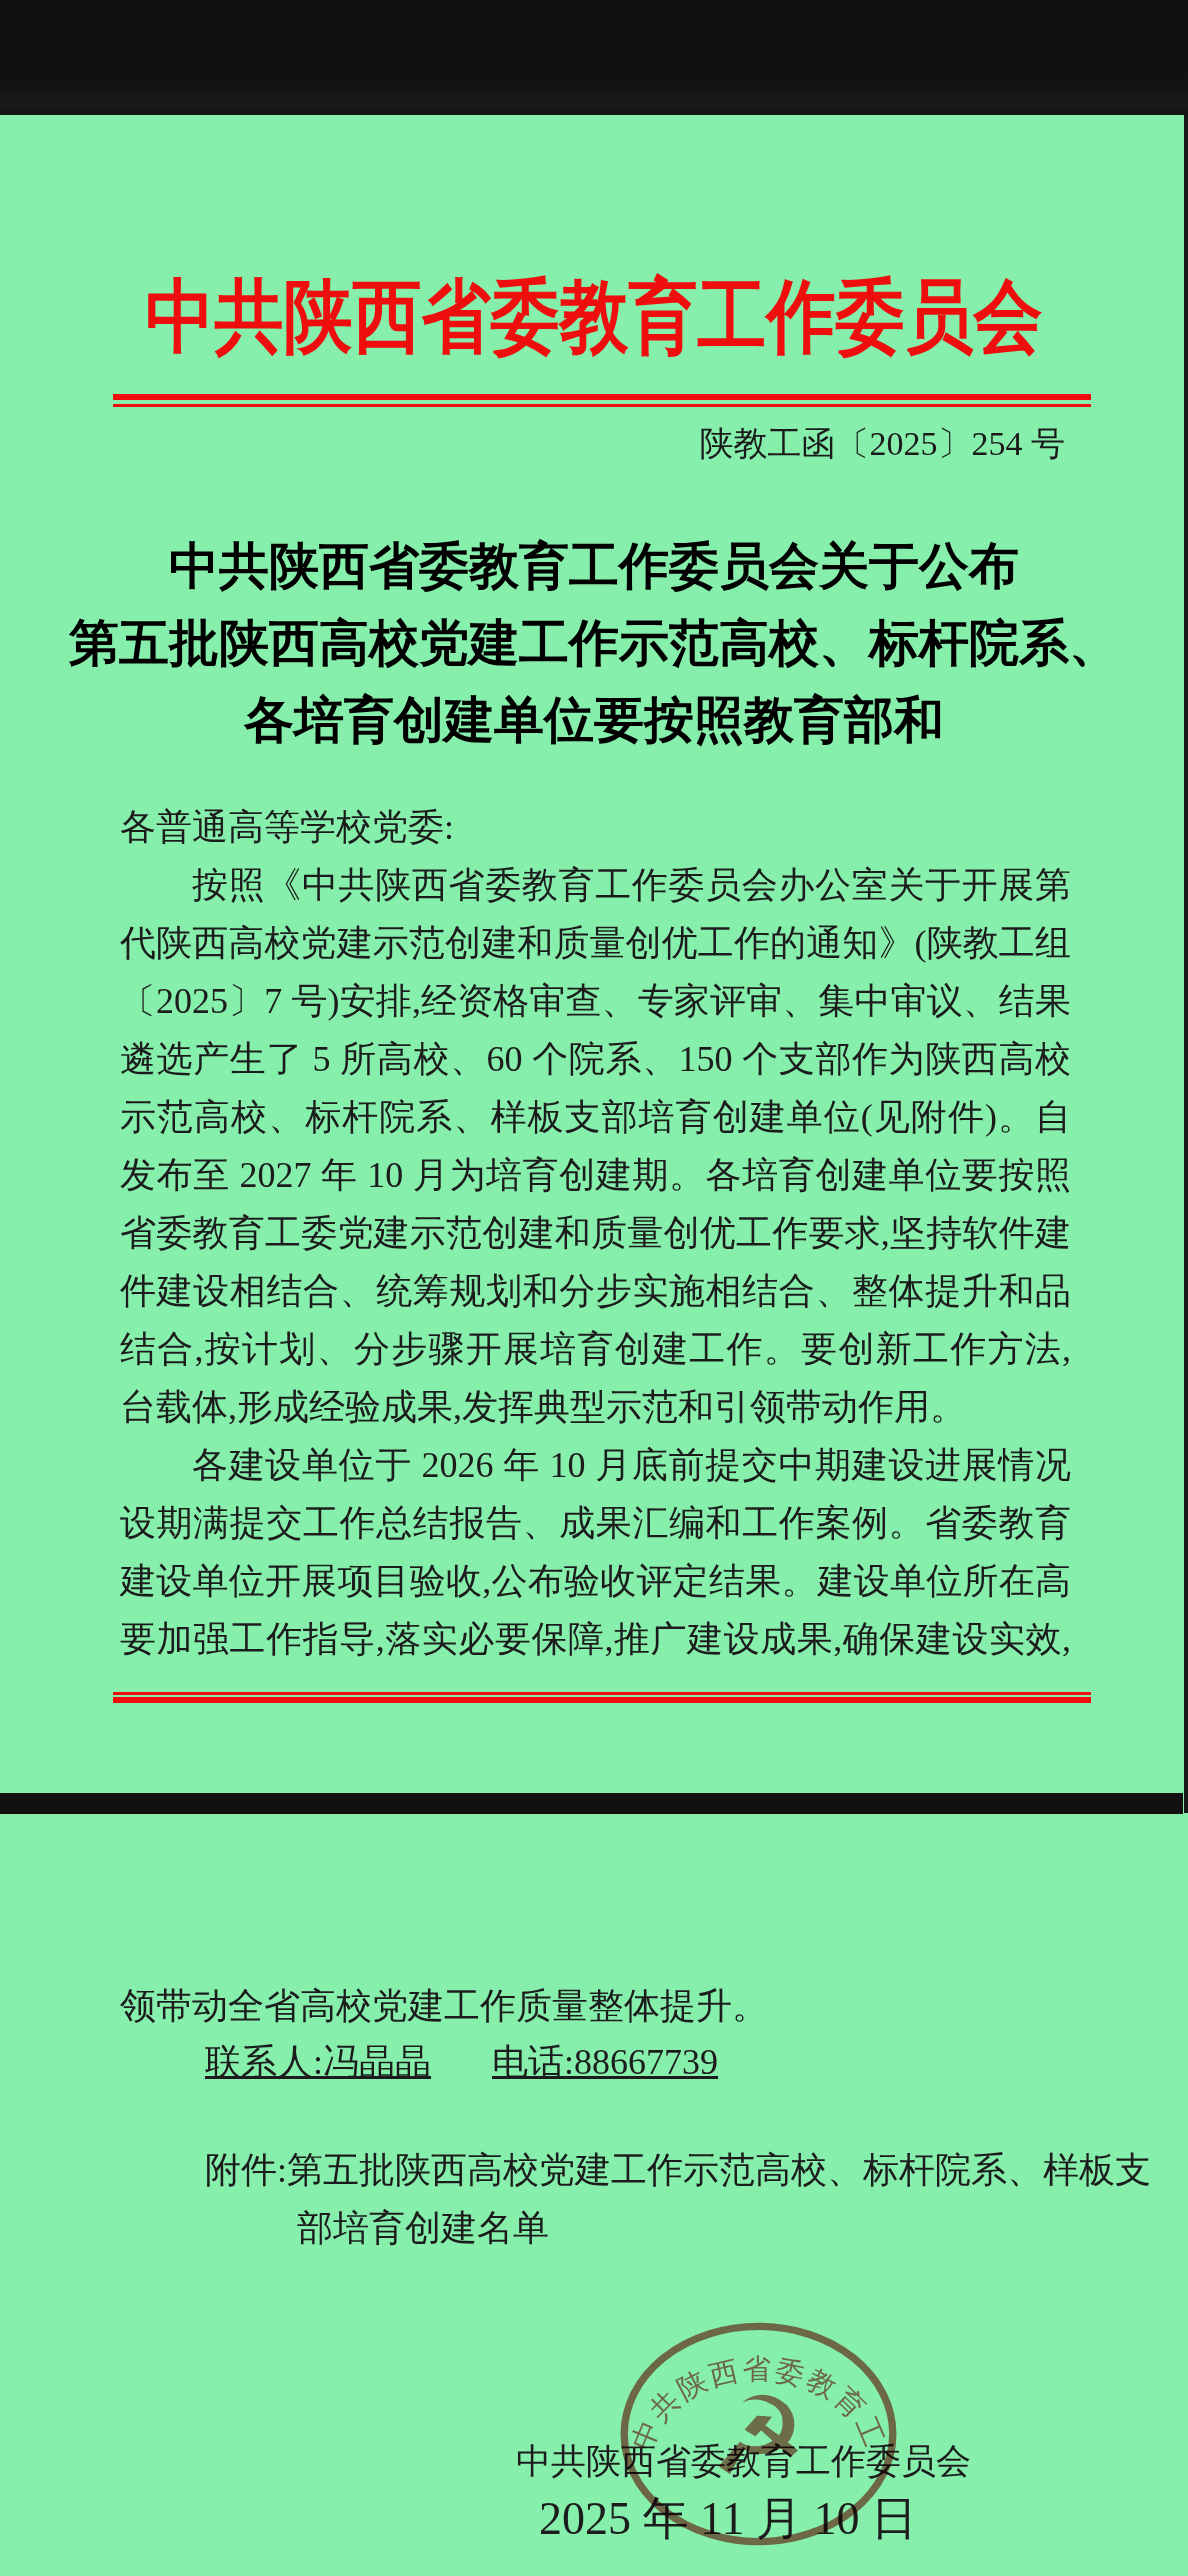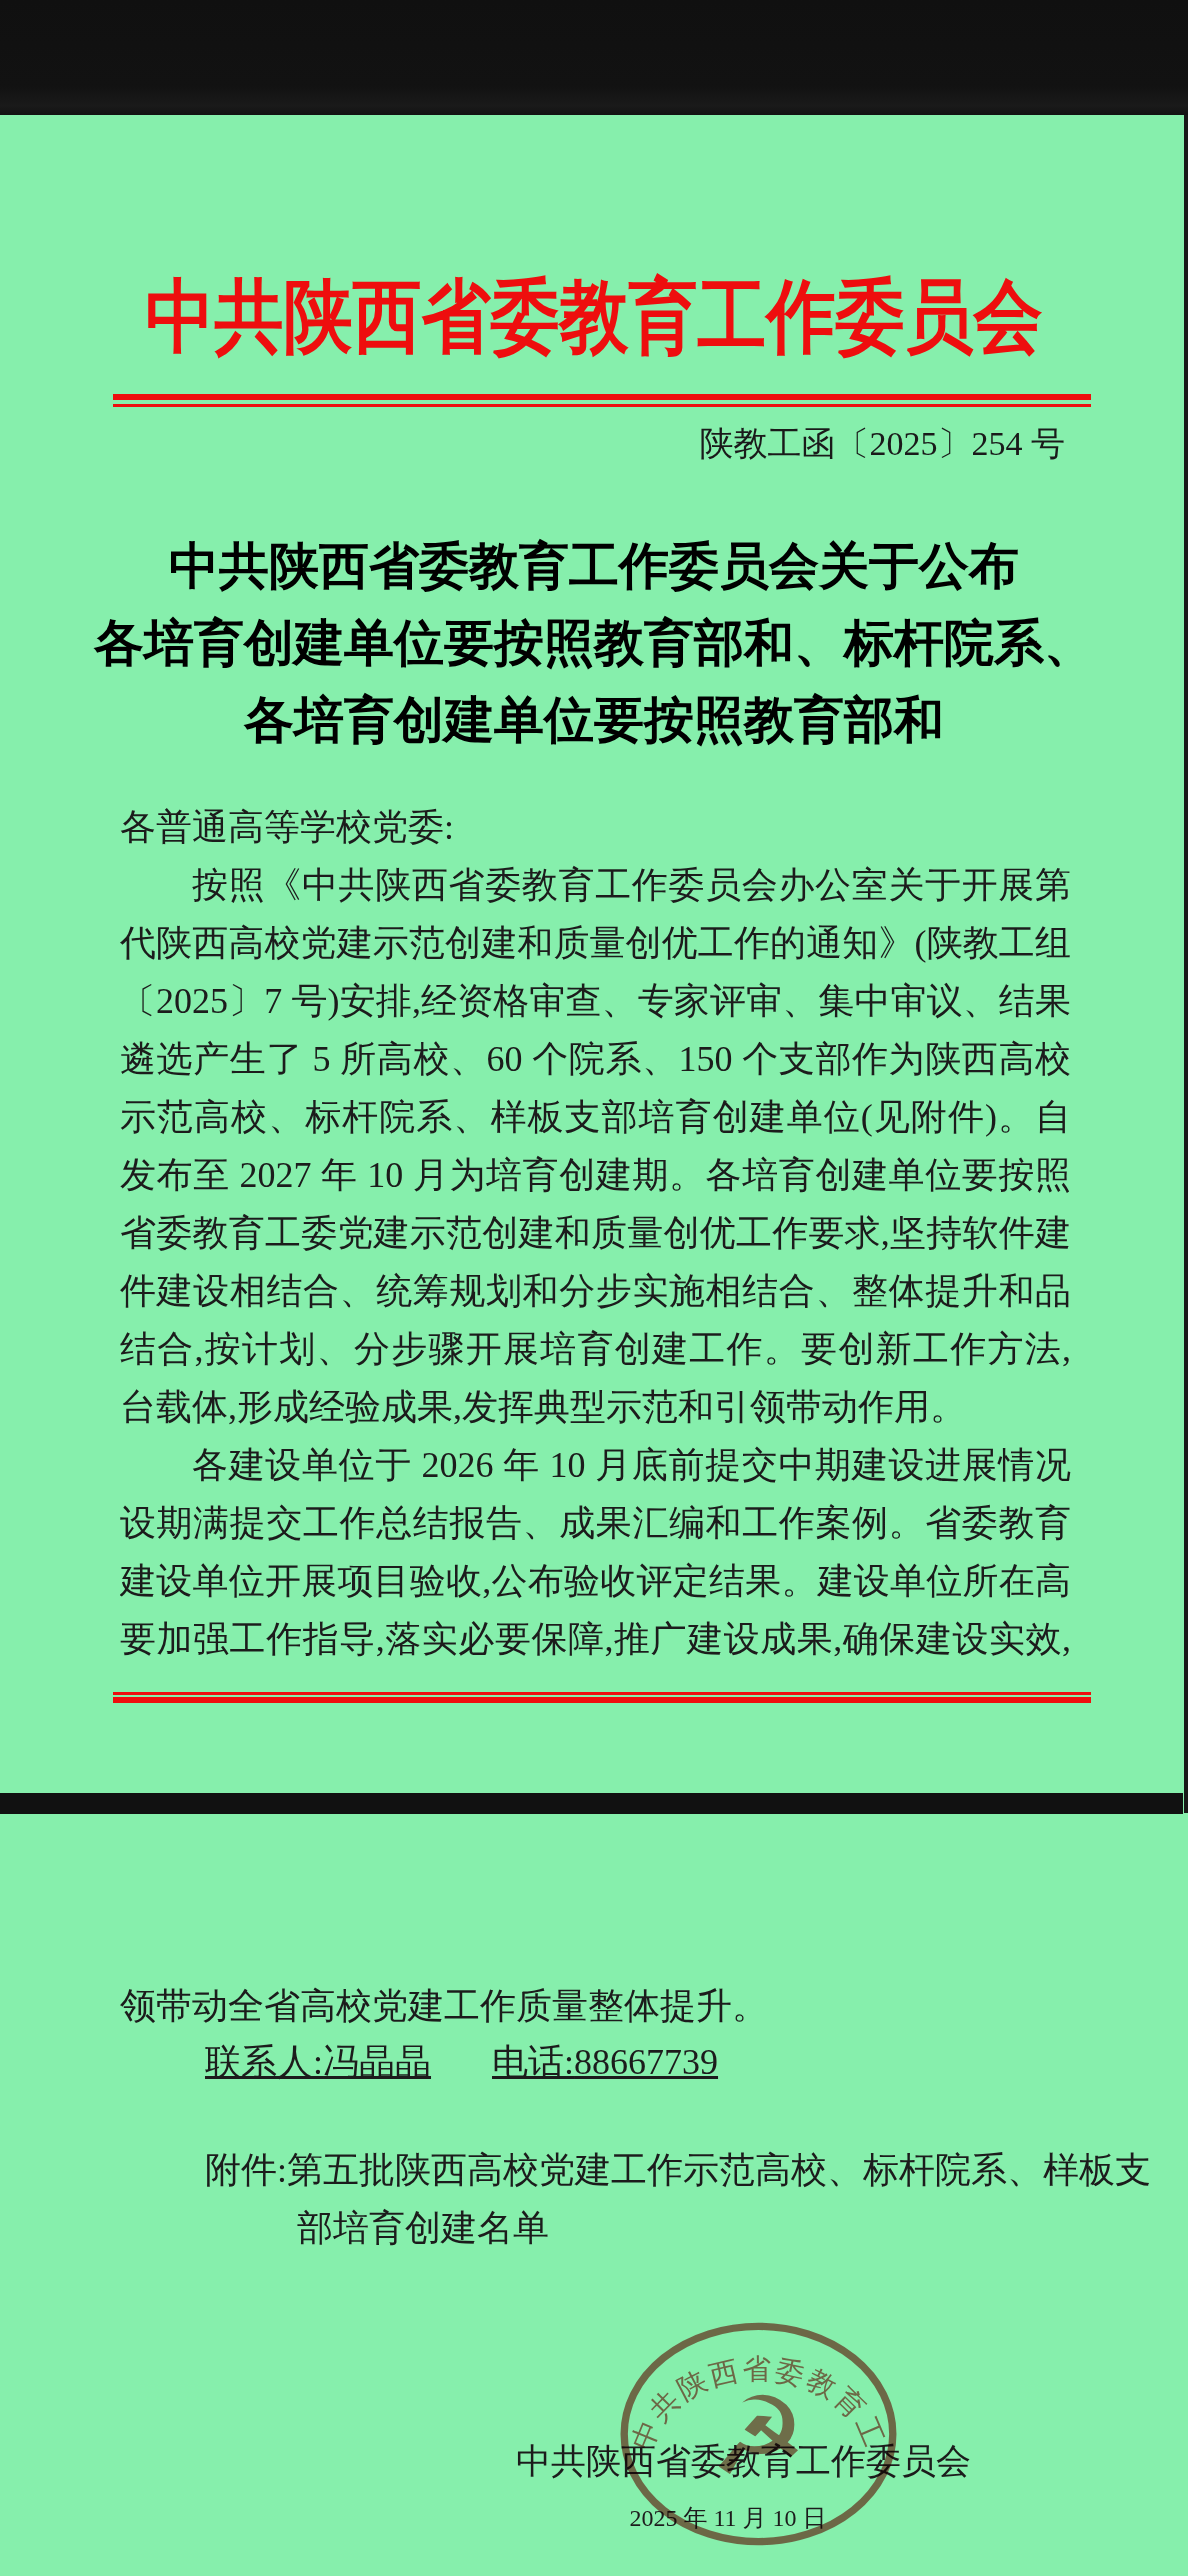--- a/index.html
+++ b/index.html
@@ -76,21 +76,21 @@
   .attach-line2 {
     position:absolute; left:297px; top:2199px;
     font-size:36px; line-height:58px; white-space:nowrap;
   }
   .signature {
     position:absolute; left:516px; top:2441px; width:424px;
     text-align:center; font-size:35px; line-height:41px; white-space:nowrap;
   }
   .date {
     position:absolute; left:516px; top:2498px; width:424px;
-    text-align:center; font-size:24px; line-height:41px; white-space:nowrap;
+    text-align:center; font-size:46px; line-height:41px; white-space:nowrap;
   }
   
   .seal {
     position:absolute; left:615px; top:2319px; width:287px; height:230px;
     mix-blend-mode:multiply; opacity:0.9;
   }
   .seal svg { width:100%; height:100%; }
   .seal text { font-family:"DejaVu Sans","Liberation Sans",sans-serif; }
 </style>
 </head>
@@ -103,21 +103,21 @@
   <div class="mid-band"></div>
 
   <div class="red-header">中共陕西省委教育工作委员会</div>
   <div class="rule rule-top-thick"></div>
   <div class="rule rule-top-thin"></div>
 
   <div class="doc-number">陕教工函〔2025〕254 号</div>
 
   <div class="title-block">
     <div>中共陕西省委教育工作委员会关于公布</div>
-    <div>各培育创建单位要按照教育部和、标杆院系、</div>
+    <div>第五批陕西高校党建工作示范高校、标杆院系、</div>
     <div>各培育创建单位要按照教育部和</div>
   </div>
 
   <div class="salutation">各普通高等学校党委:</div>
 
   <div class="body-block">
     <div class="line indent">按照《中共陕西省委教育工作委员会办公室关于开展第五批新时</div>
     <div class="line">代陕西高校党建示范创建和质量创优工作的通知》(陕教工组办</div>
     <div class="line">〔2025〕7 号)安排,经资格审查、专家评审、集中审议、结果公示,</div>
     <div class="line">遴选产生了 5 所高校、60 个院系、150 个支部作为陕西高校党建工作</div>

